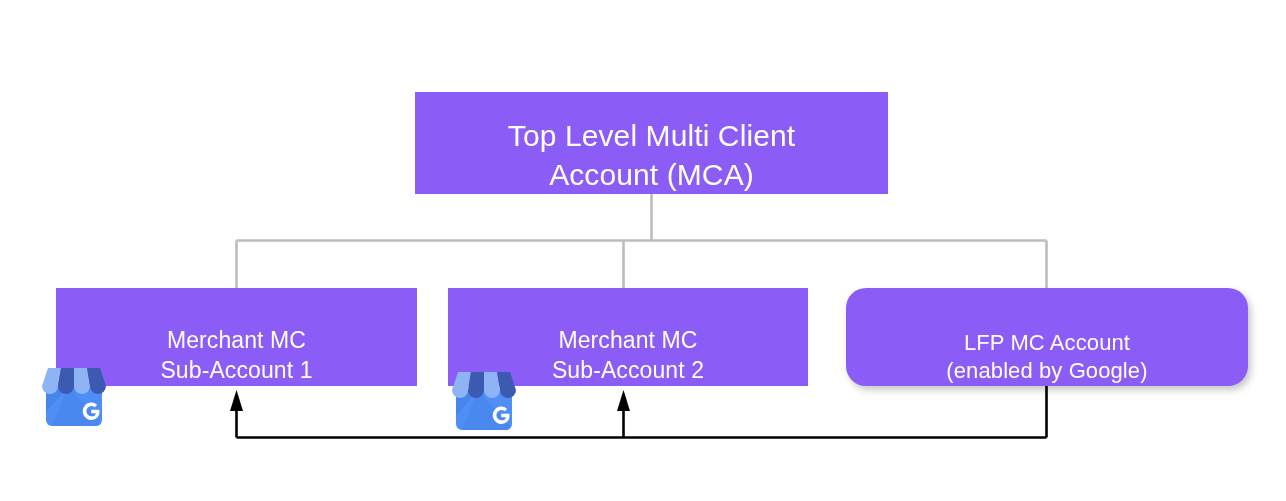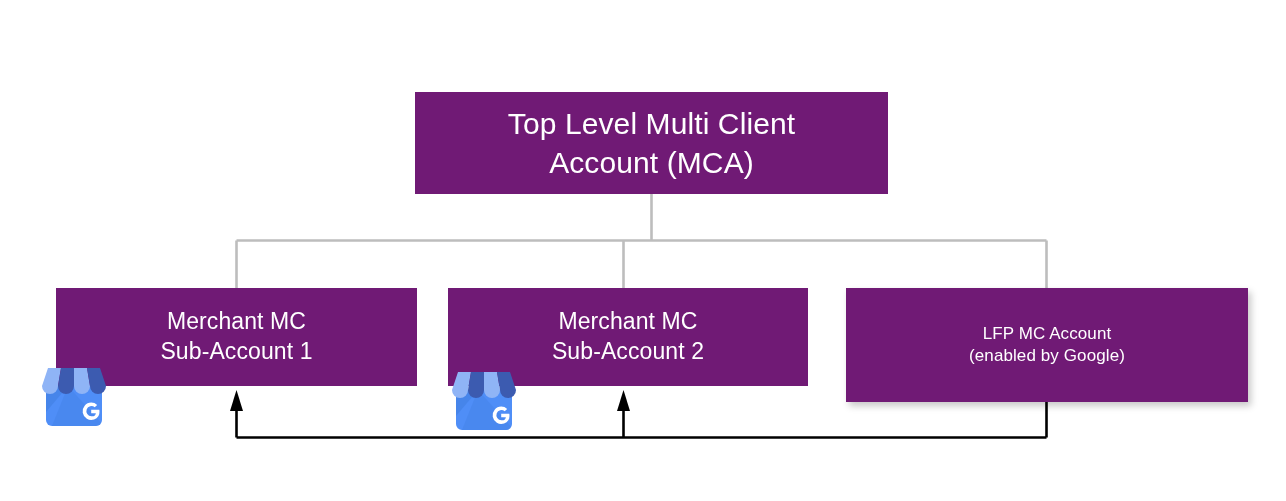--- a/index.html
+++ b/index.html
@@ -22,24 +22,24 @@
     position: absolute;
     left: 0;
     top: 0;
     width: 1286px;
     height: 501px;
     pointer-events: none;
   }
   .node {
     position: absolute;
     box-sizing: border-box;
-    background: #701a75;
+    background: #8b5cf6;
     color: #ffffff;
     display: flex;
-    align-items: center;
+    align-items: flex-end;
     justify-content: center;
     text-align: center;
     line-height: 1.30;
     letter-spacing: 0.1px;
   }
   .node .node-label {
     display: block;
     white-space: pre-line;
   }
   #node-top {
@@ -60,23 +60,24 @@
     left: 448px;
     top: 288px;
     width: 360px;
     height: 98px;
     font-size: 23px;
   }
   #node-lfp {
     left: 846px;
     top: 288px;
     width: 402px;
-    height: 114px;
-    font-size: 17px;
+    height: 98px;
+    font-size: 22px;
     box-shadow: 3px 4px 7px rgba(0, 0, 0, 0.22);
+    border-radius: 20px;
   }
   .gmb-icon {
     position: absolute;
     width: 72px;
     height: 72px;
   }
   #gmb-icon-1 { left: 38px; top: 360px; }
   #gmb-icon-2 { left: 448px; top: 364px; }
 </style>
 </head>

